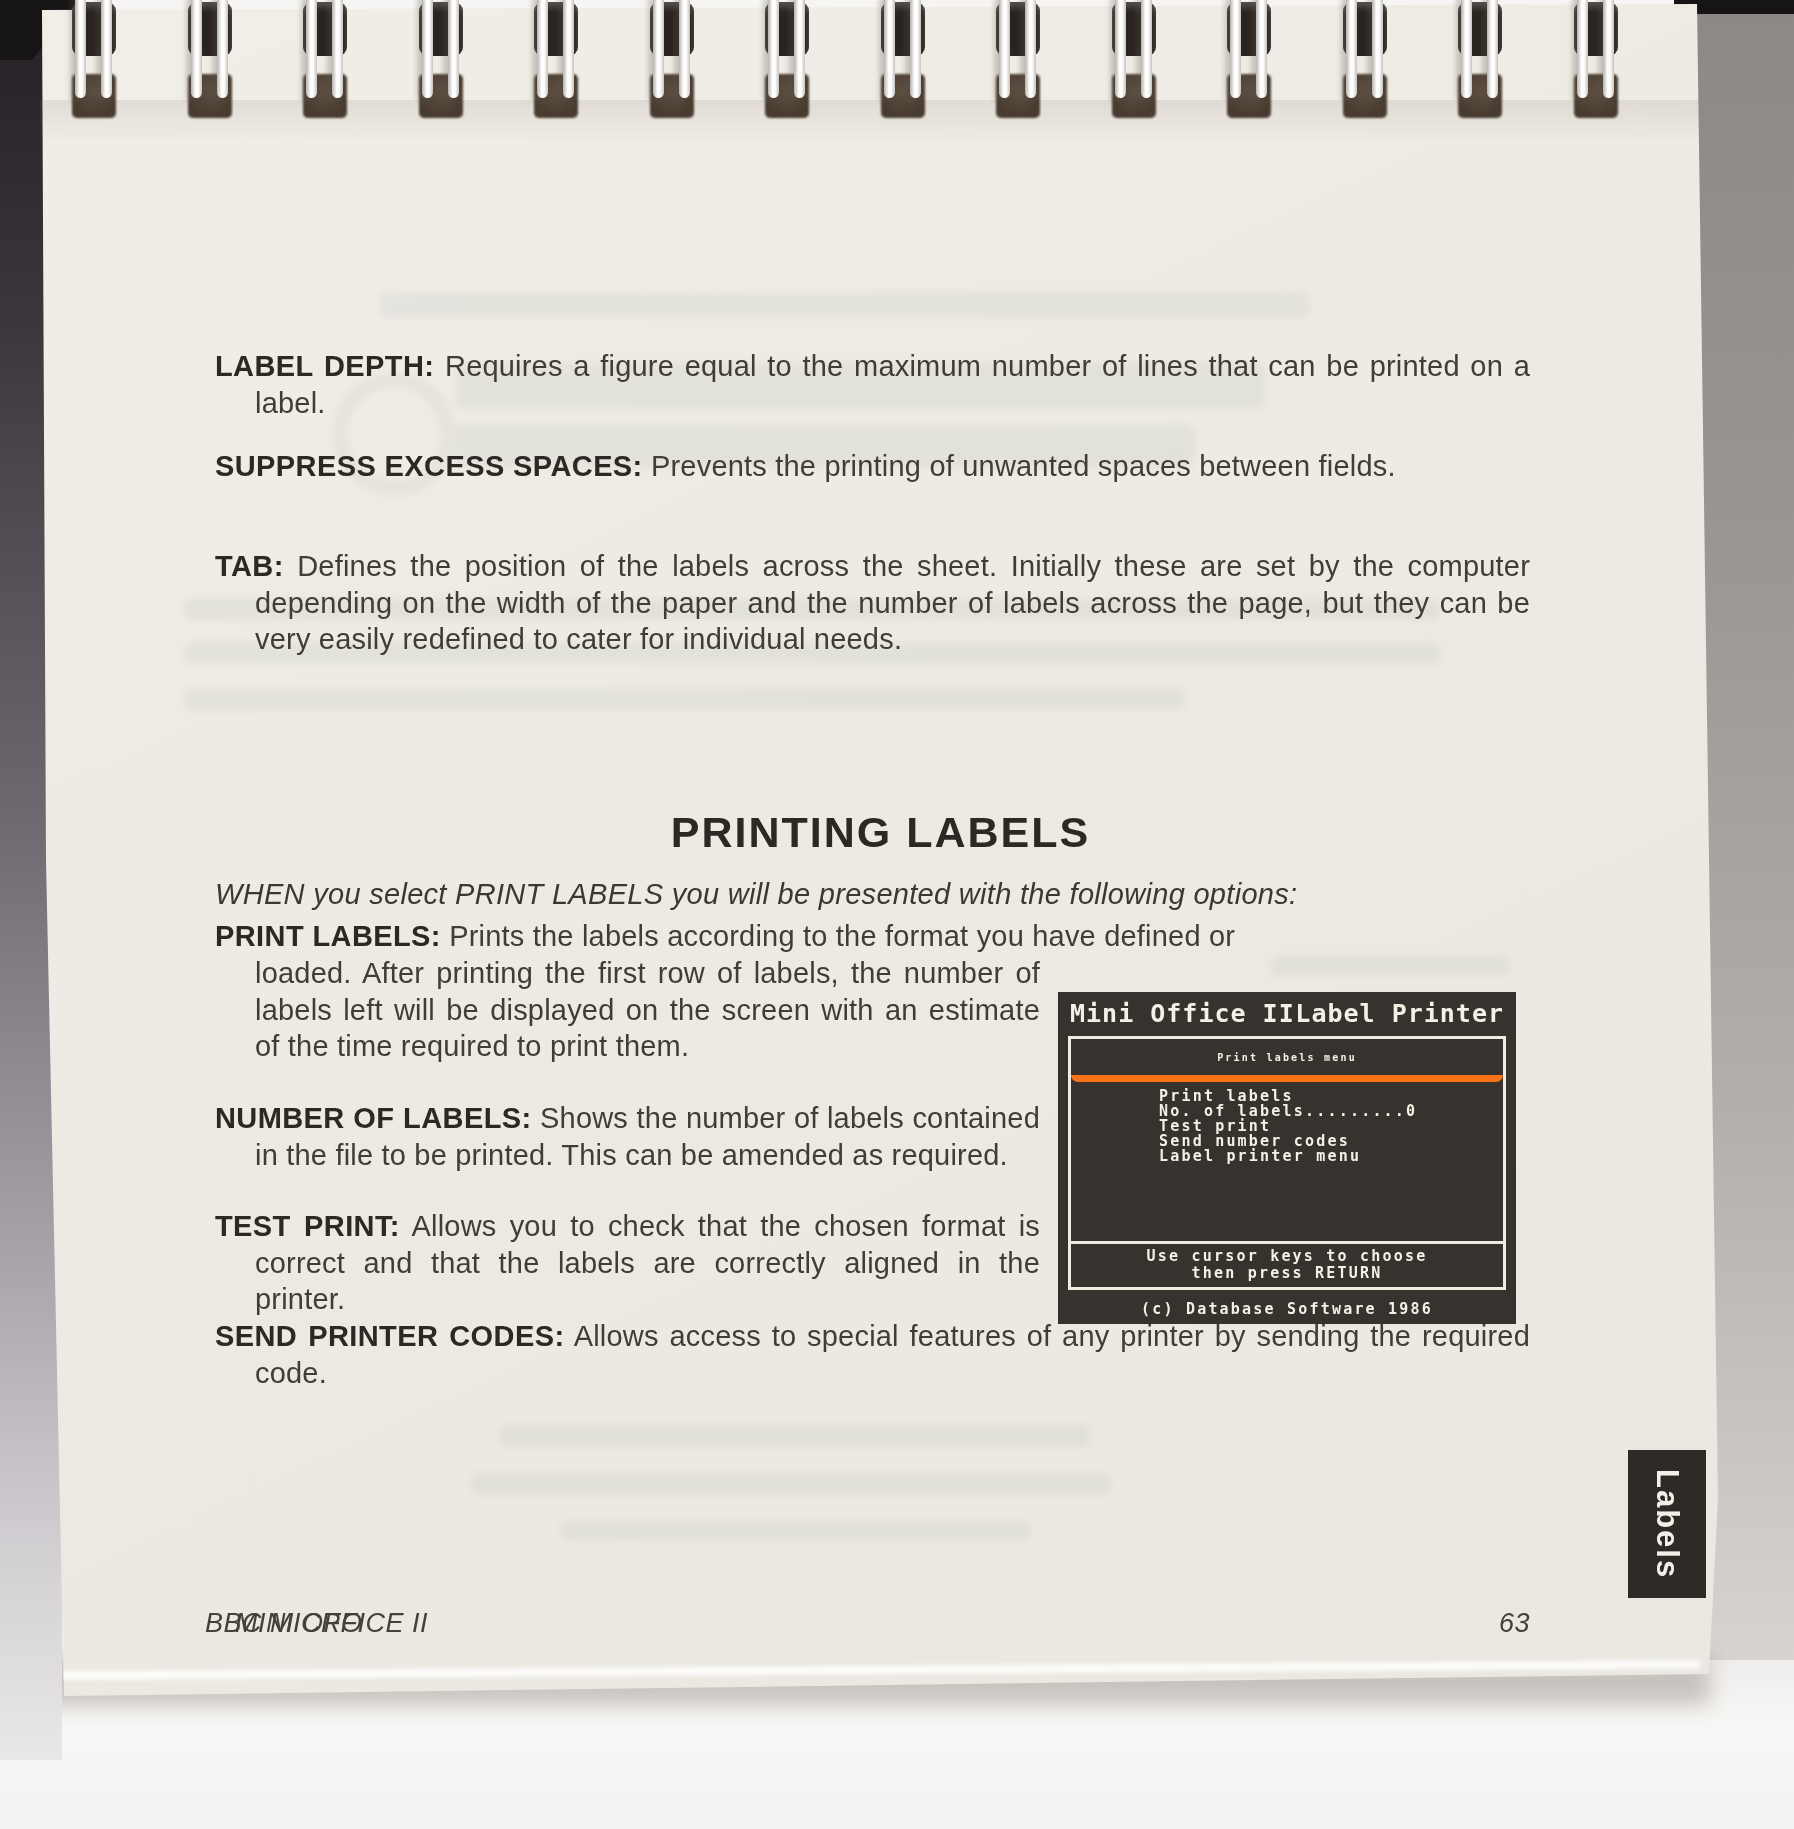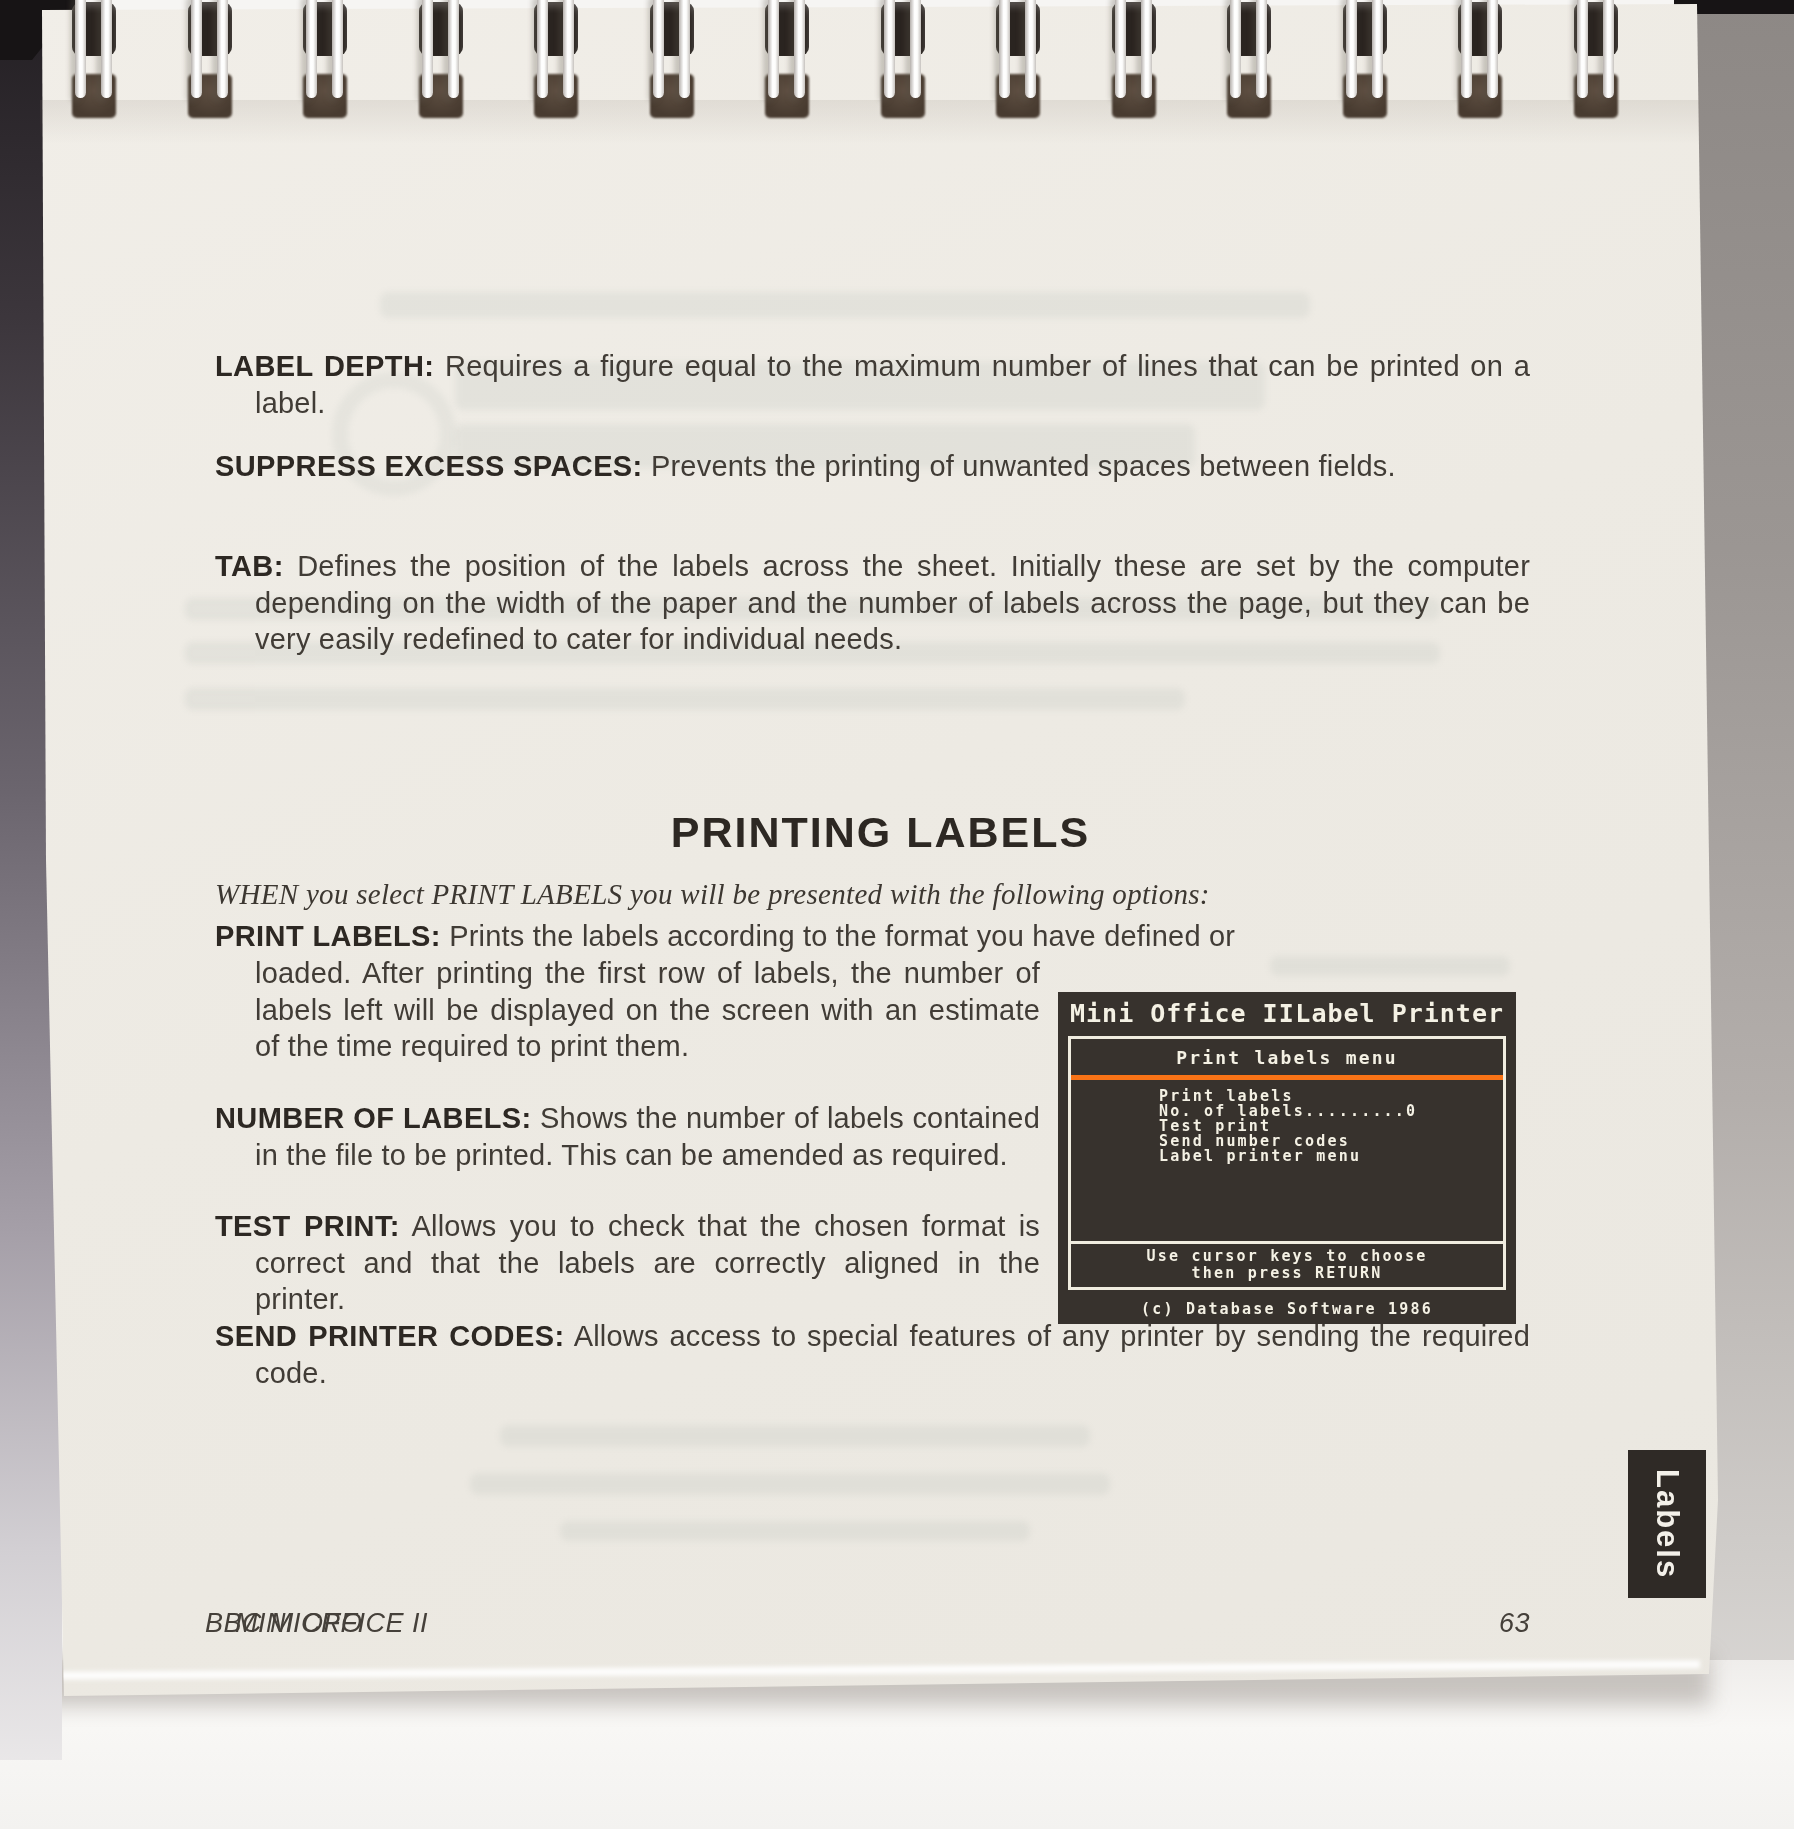--- a/index.html
+++ b/index.html
@@ -49,43 +49,43 @@
   
   .para{position:absolute;left:215px;width:1275px;padding-left:40px;text-indent:-40px;
     margin:0;font-size:29px;line-height:36.5px;text-align:justify;color:#413c36;
     letter-spacing:.2px;}
   .para.narrow{width:785px;}
   .para.cont{text-indent:0;}
   .plabel{font-weight:bold;color:#2d2823;letter-spacing:.4px;}
   .heading{position:absolute;left:215px;top:800px;width:1315px;margin:8px;text-align:center;
     font-size:43px;font-weight:bold;color:#2d2823;letter-spacing:2px;}
   .intro{position:absolute;left:215px;top:878px;width:1340px;margin:0;
-    font-size:29px;font-style:italic;color:#3c3731;letter-spacing:.3px;font-family:Liberation Serif, serif;}
+    font-size:29px;font-style:italic;color:#3c3731;letter-spacing:.3px;}
   .footer-item{position:absolute;top:1608px;margin:0;font-size:27px;font-style:italic;
     color:#45403a;letter-spacing:.5px;}
   .footer-left{left:235px;}
   .footer-center{left:215px;width:1315px;text-align:right;}
   .footer-right{left:205px;width:1315px;text-align:left;}
 
   
   .side-tab{position:absolute;left:1628px;top:1450px;width:78px;height:148px;
     background:#2f2a26;display:flex;align-items:center;justify-content:center;}
   .side-tab span{writing-mode:vertical-rl;font-size:31px;font-weight:bold;color:#f3f0e9;
     letter-spacing:2px;}
 
   
   .shot{position:absolute;left:1058px;top:992px;width:458px;height:332px;
     background:#37322d;color:#f4f1e4;font-family:"DejaVu Sans Mono",monospace;
     font-weight:bold;}
   .shot-head{display:flex;justify-content:space-between;padding:7px 12px 0 12px;
     font-size:25px;letter-spacing:1px;}
   .shot-box{position:absolute;left:10px;right:10px;top:44px;bottom:34px;
     border:3px solid #f0ede0;}
-  .shot-title{height:36px;border-bottom:5px solid #f97316;display:flex;align-items:center;
-    justify-content:center;font-size:18px;letter-spacing:2.2px;}
+  .shot-title{height:36px;border-bottom:7px solid #f97316;display:flex;align-items:center;
+    justify-content:center;font-size:10px;letter-spacing:2.2px;border-radius:7px;}
   .shot-main{position:absolute;top:39px;bottom:46px;left:0;right:0;
     padding:11px 0 0 88px;font-size:15px;letter-spacing:2.2px;line-height:15px;}
   .shot-hint{position:absolute;bottom:0;left:0;right:0;height:39px;
     border-top:3px solid #f0ede0;text-align:center;font-size:15px;letter-spacing:2.2px;
     line-height:17px;padding-top:4px;}
   .shot-copy{position:absolute;bottom:6px;width:100%;text-align:center;
     font-size:15px;letter-spacing:2.2px;}
 </style>
 </head>
 <body>

